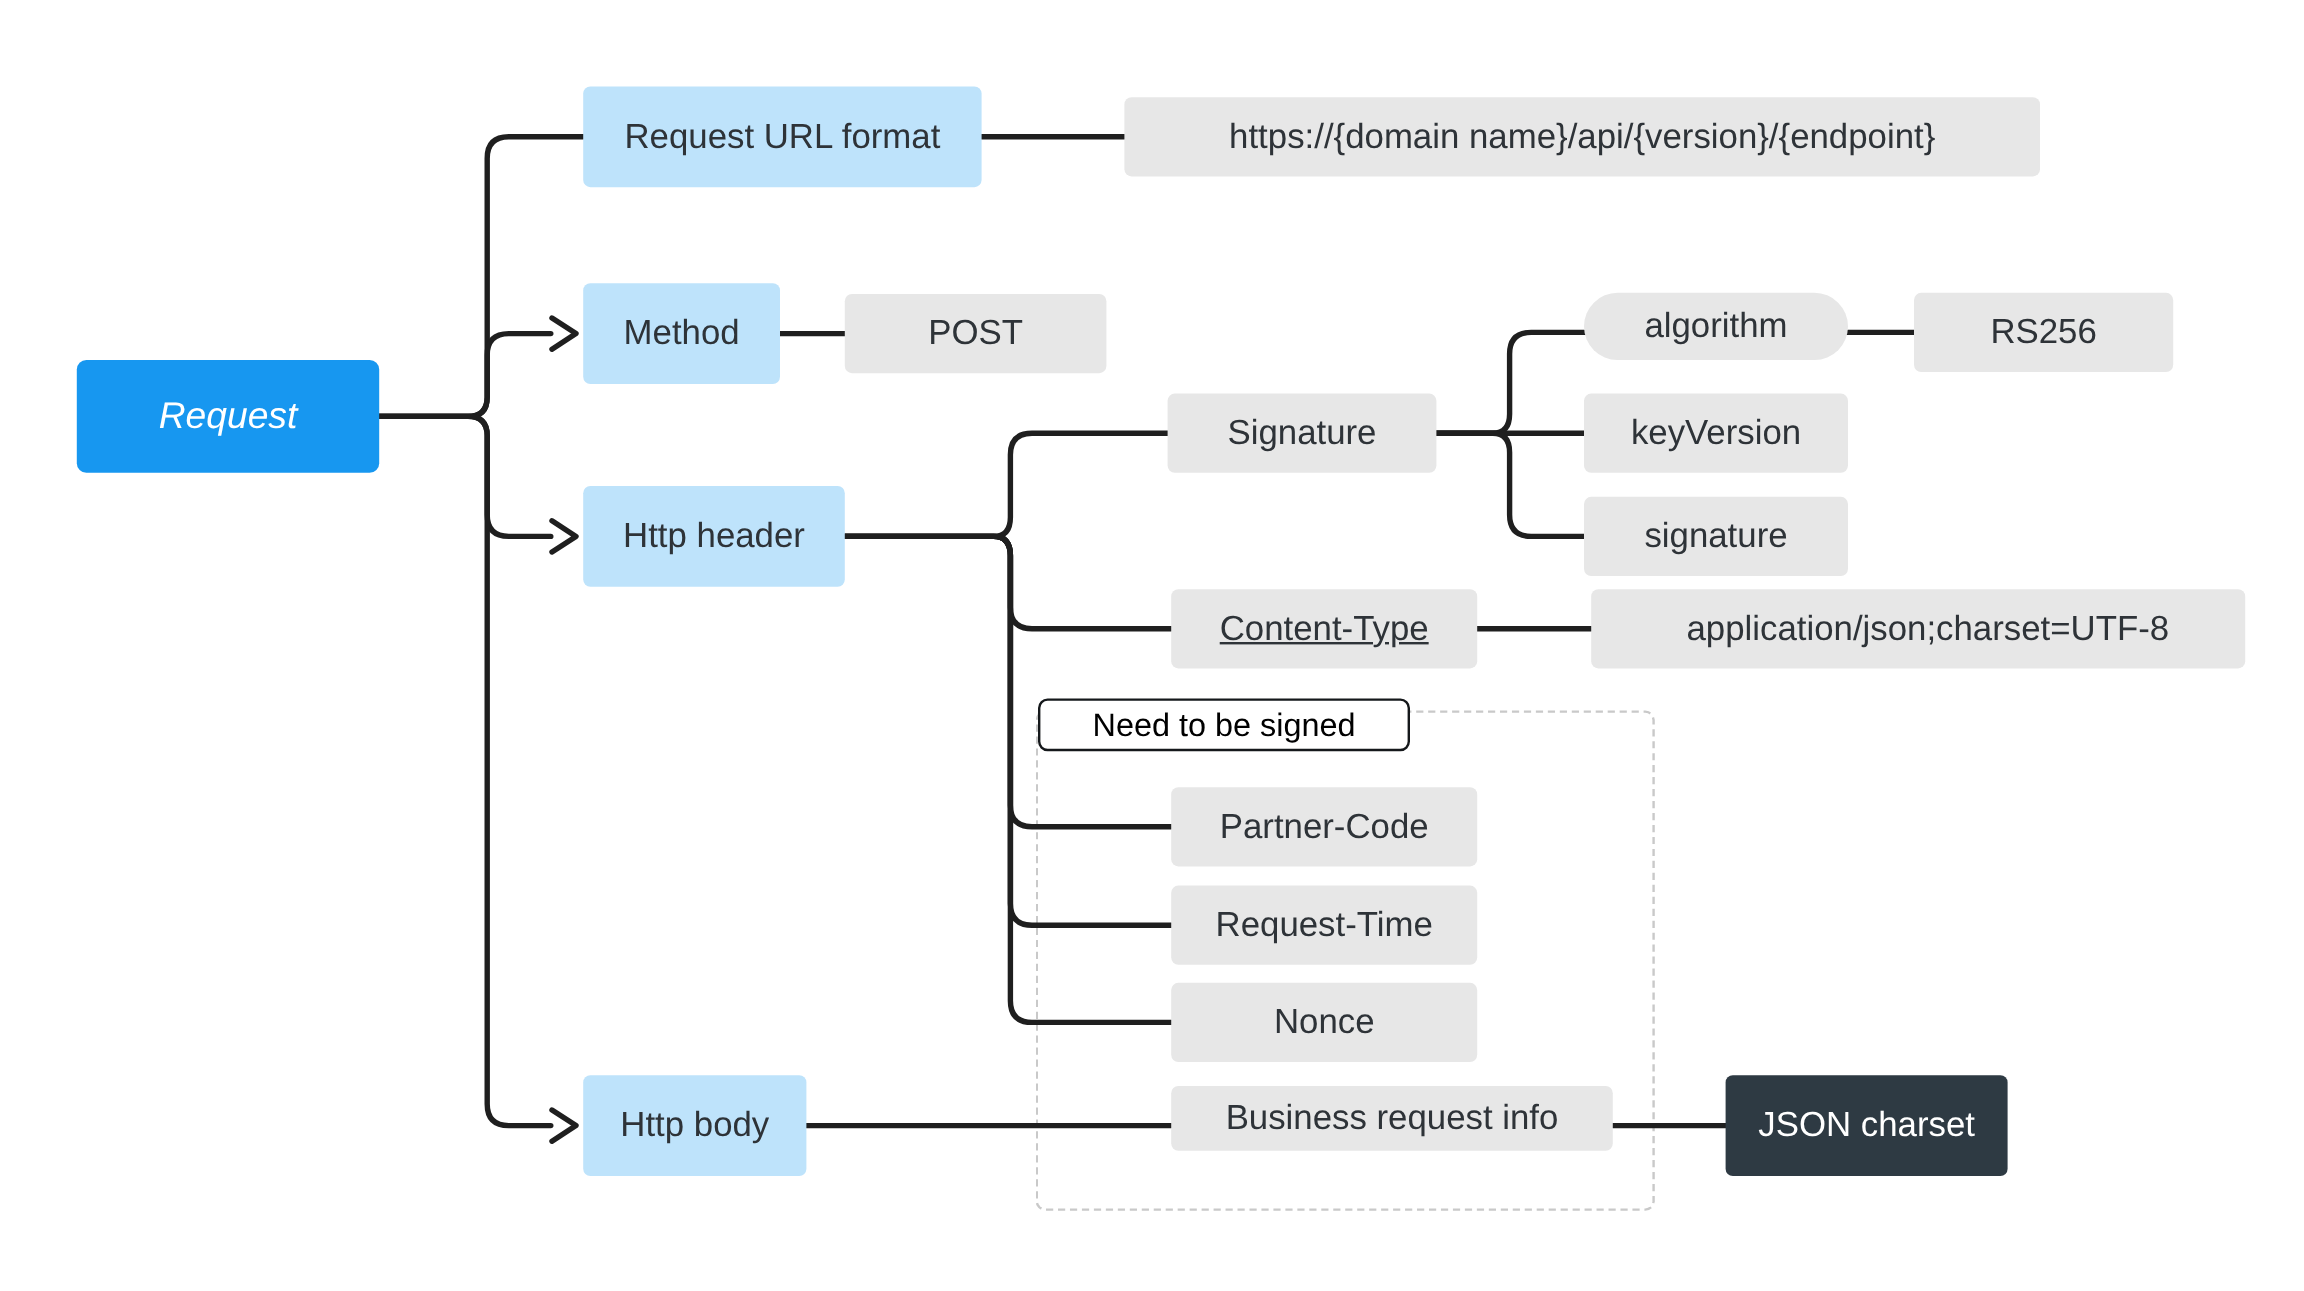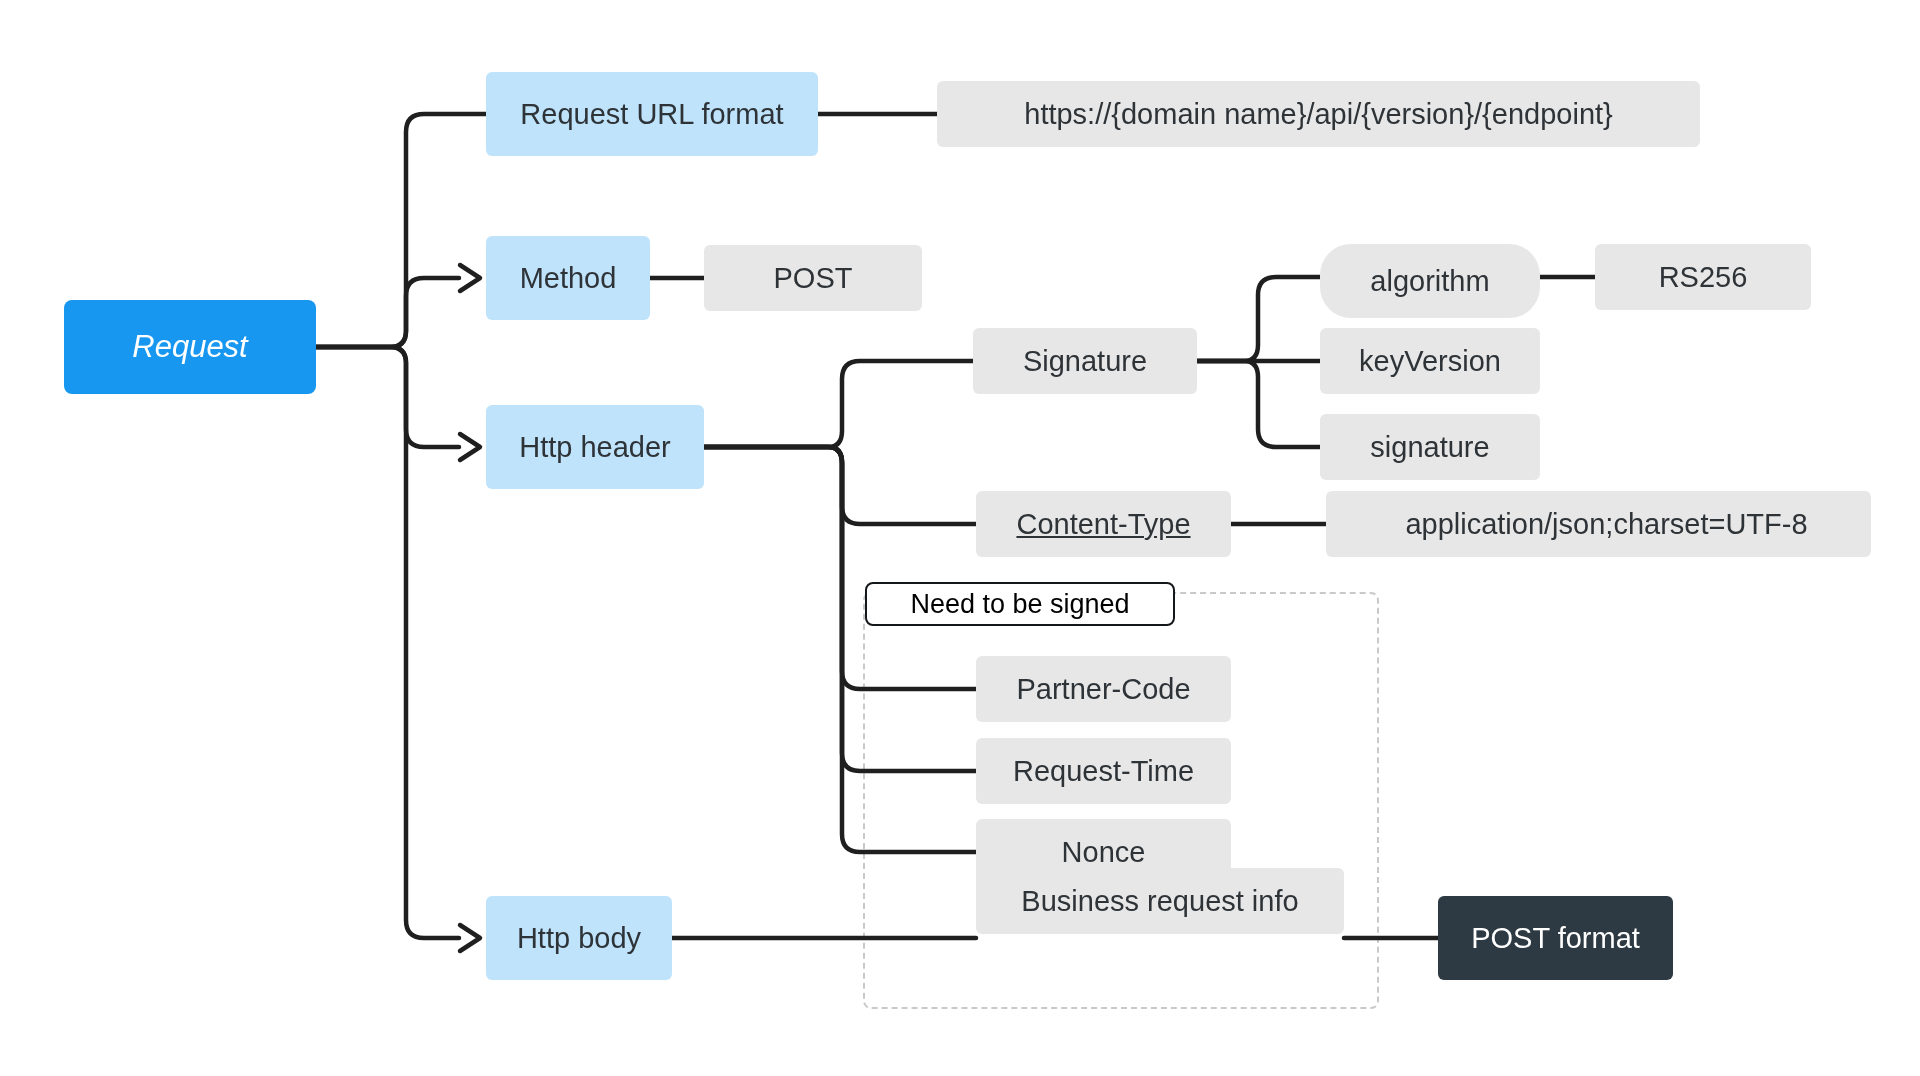--- a/index.html
+++ b/index.html
@@ -95,21 +95,21 @@
   <div class="node node--value" style="left:937px; top:81px; width:763px; height:66px;">https://{domain name}/api/{version}/{endpoint}</div>
 
   <div class="node node--branch" style="left:486px; top:236px; width:164px; height:84px;">Method</div>
 
   <div class="node node--value" style="left:704px; top:245px; width:218px; height:66px;">POST</div>
 
   <div class="node node--branch" style="left:486px; top:405px; width:218px; height:84px;">Http header</div>
 
   <div class="node node--value" style="left:973px; top:328px; width:224px; height:66px;">Signature</div>
 
-  <div class="node node--value" style="left:1320px; top:244px; width:220px; height:74px;border-radius:31px;">algorithm</div>
+  <div class="node node--value" style="left:1320px; top:244px; width:220px; height:56px;border-radius:31px;">algorithm</div>
 
   <div class="node node--value" style="left:1595px; top:244px; width:216px; height:66px;">RS256</div>
 
   <div class="node node--value" style="left:1320px; top:328px; width:220px; height:66px;">keyVersion</div>
 
   <div class="node node--value" style="left:1320px; top:414px; width:220px; height:66px;">signature</div>
 
   <div class="node node--value" style="left:976px; top:491px; width:255px; height:66px;text-decoration:underline;">Content-Type</div>
 
   <div class="node node--value" style="left:1326px; top:491px; width:545px; height:66px;padding-left:24px;">application/json;charset=UTF-8</div>
@@ -117,17 +117,17 @@
   <div class="node node--outline" style="left:865px; top:582px; width:310px; height:44px;">Need to be signed</div>
 
   <div class="node node--value" style="left:976px; top:656px; width:255px; height:66px;">Partner-Code</div>
 
   <div class="node node--value" style="left:976px; top:738px; width:255px; height:66px;">Request-Time</div>
 
   <div class="node node--value" style="left:976px; top:819px; width:255px; height:66px;">Nonce</div>
 
   <div class="node node--branch" style="left:486px; top:896px; width:186px; height:84px;">Http body</div>
 
-  <div class="node node--value" style="left:976px; top:868px; width:368px; height:66px;">Business request info</div>
+  <div class="node node--value" style="left:976px; top:905px; width:368px; height:54px;">Business request info</div>
 
-  <div class="node node--dark" style="left:1438px; top:896px; width:235px; height:84px;">POST format</div>
+  <div class="node node--dark" style="left:1438px; top:896px; width:235px; height:84px;">JSON charset</div>
 
 </div>
 
 </body></html>

